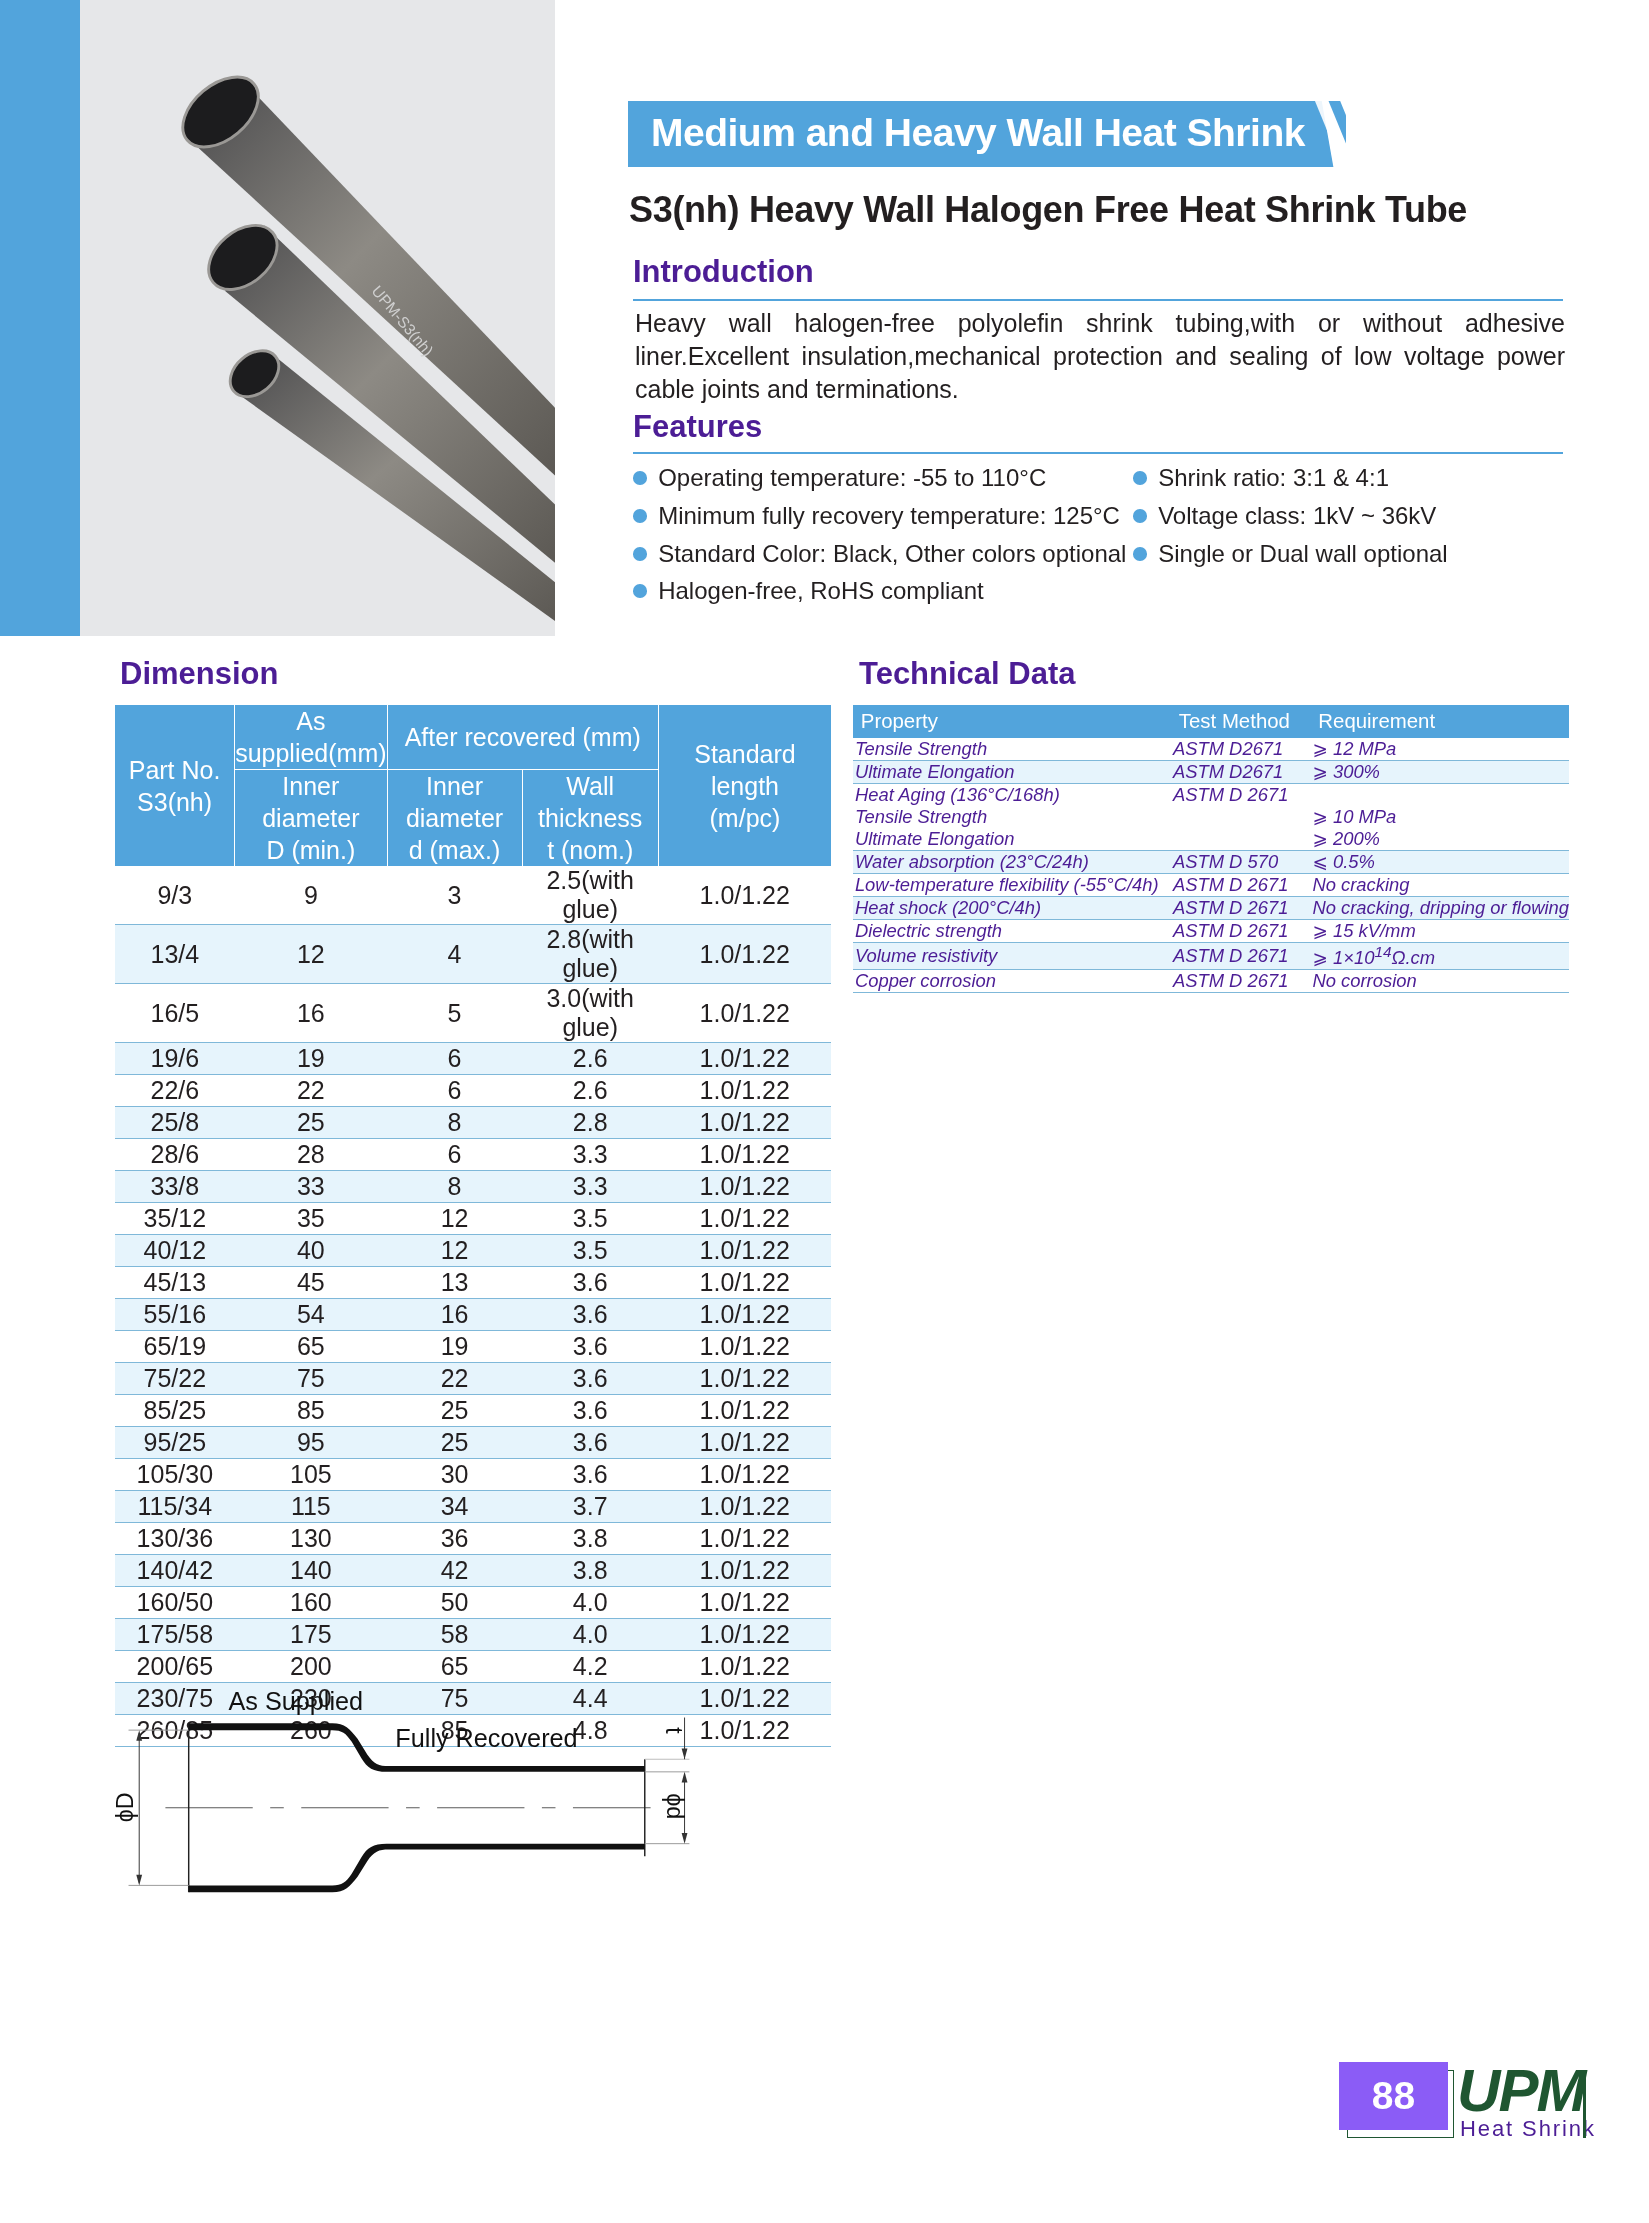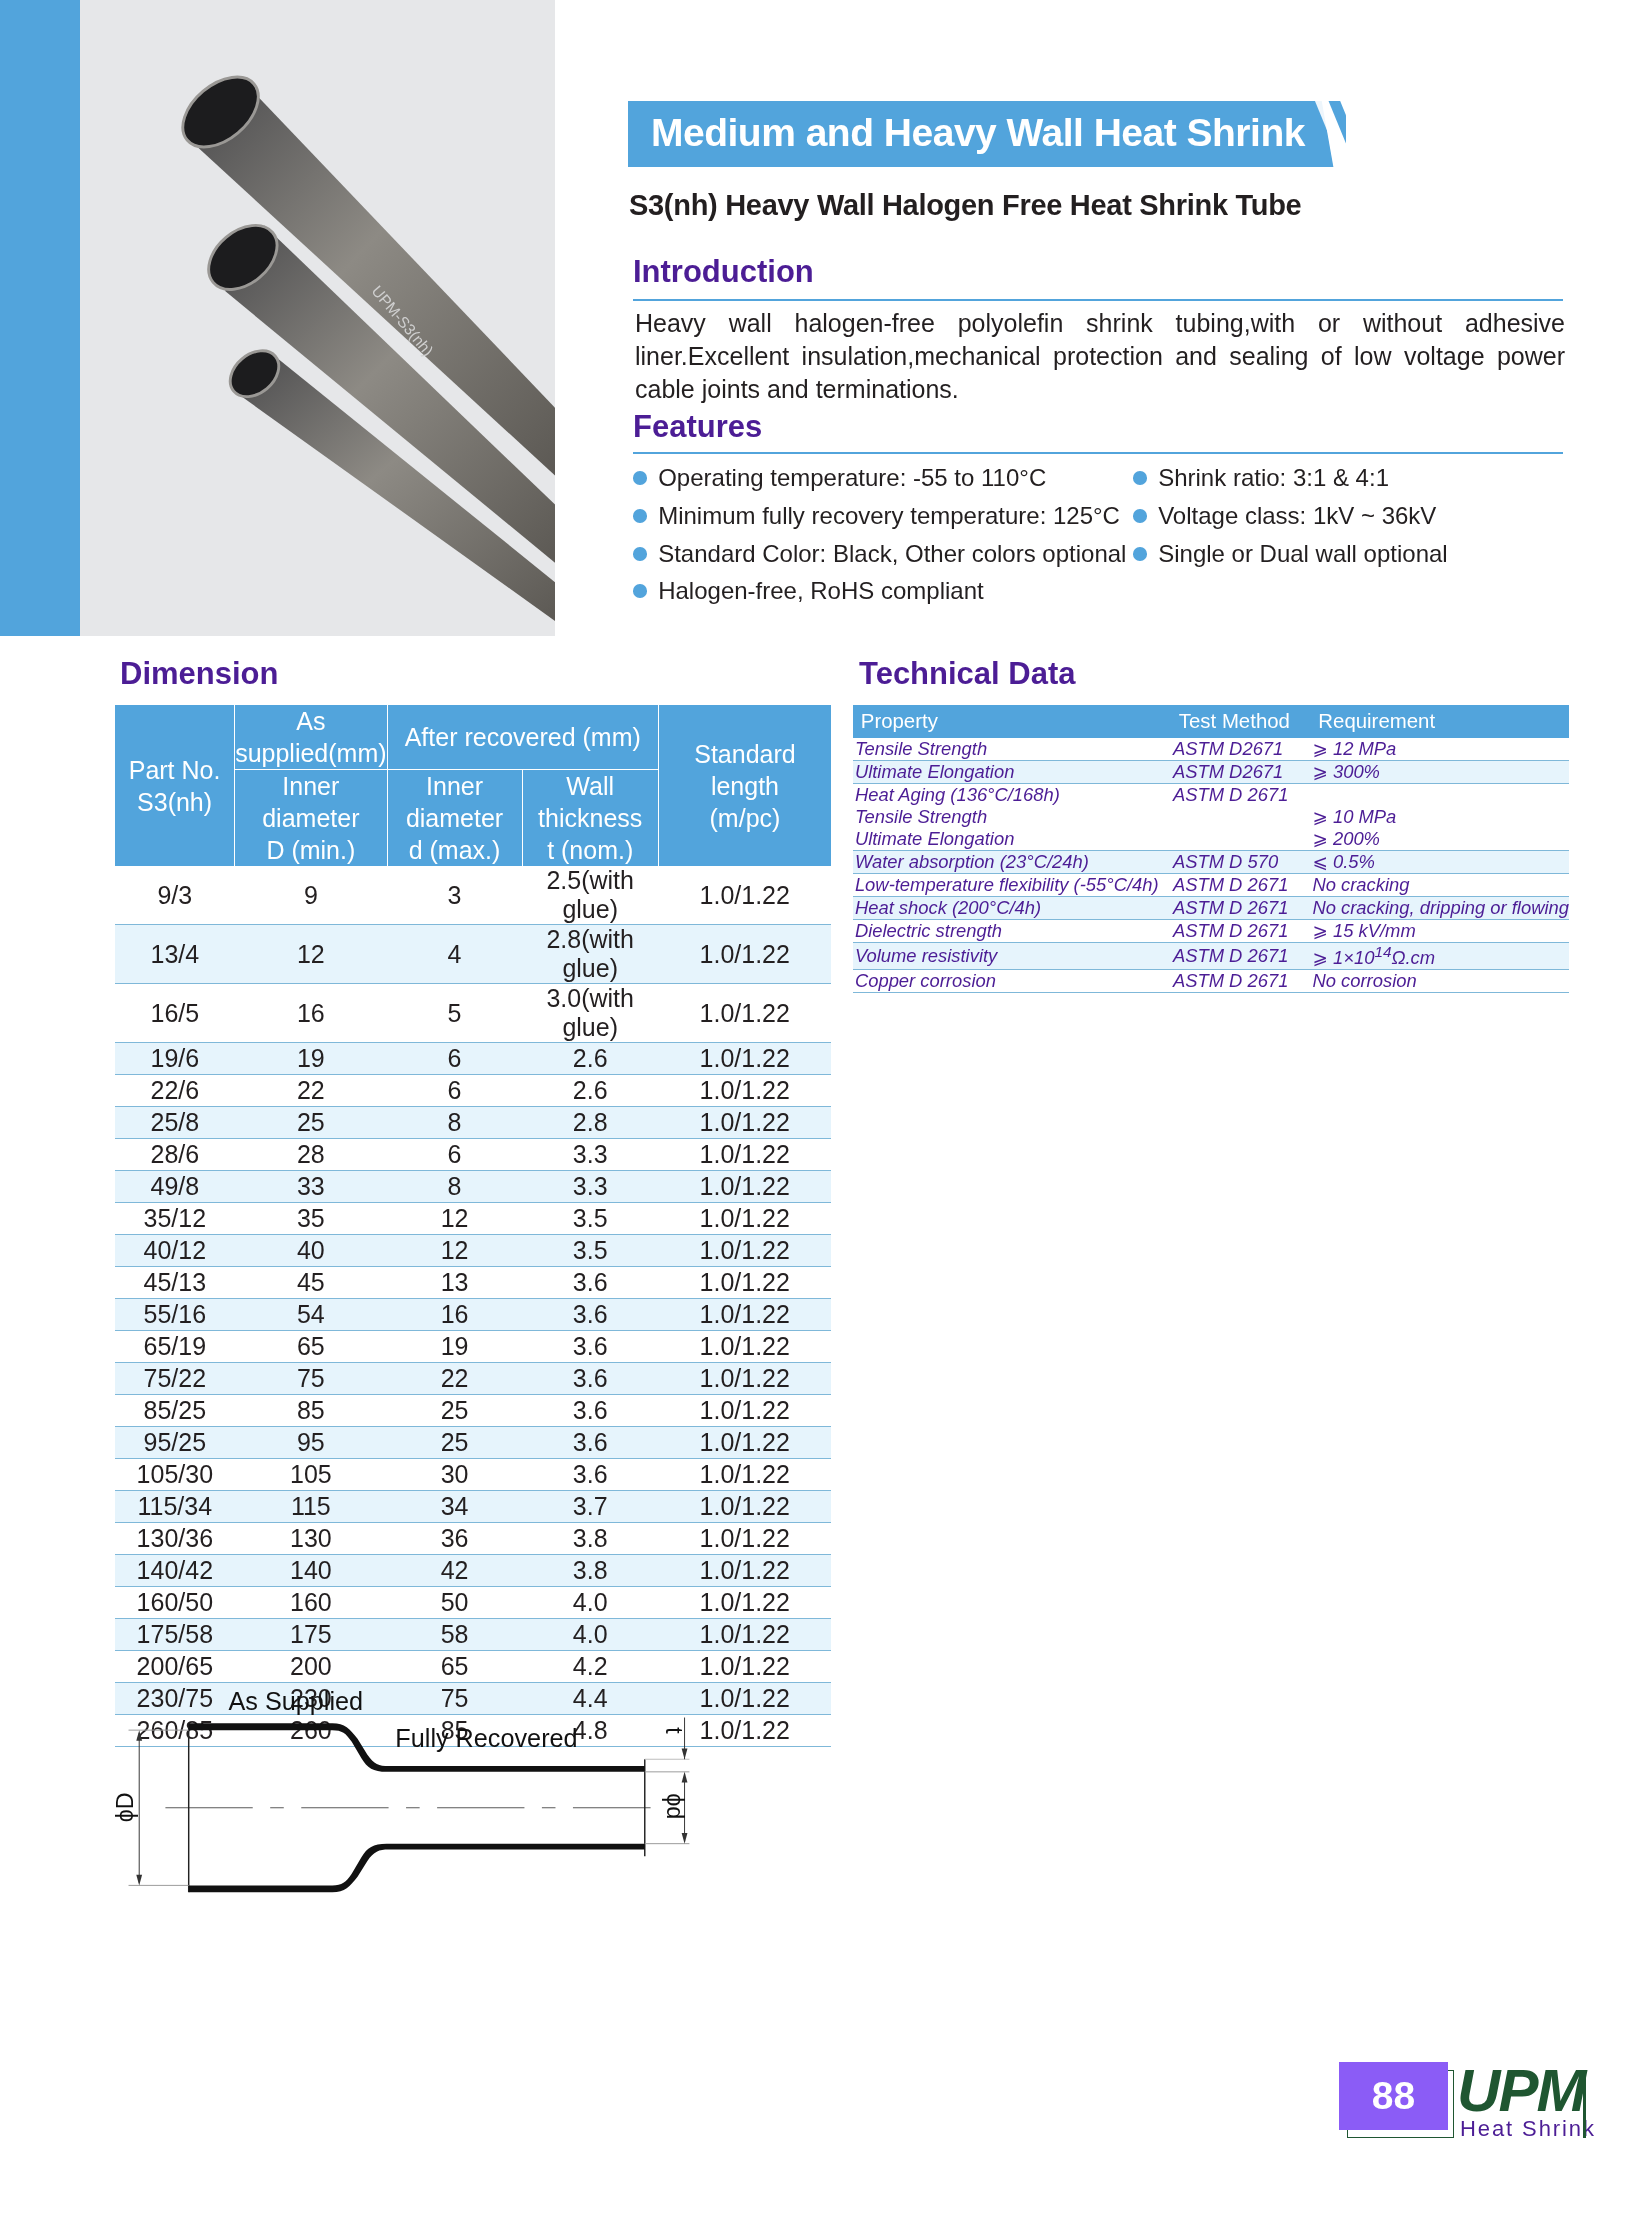--- a/index.html
+++ b/index.html
@@ -3,21 +3,21 @@
 <meta charset="utf-8">
 <style>
   html, body { margin:0; padding:0; background:#fff; }
   body { width:1650px; height:2223px; position:relative; overflow:hidden;
          font-family:"Liberation Sans", "DejaVu Sans", sans-serif; color:#231f20; }
   .blue-bar { position:absolute; left:0; top:0; width:80px; height:636px; background:#52a4dc; }
   .photo { position:absolute; left:80px; top:0; width:475px; height:636px; background:#e6e7e9; overflow:hidden; }
   .banner { position:absolute; left:628px; top:101px; width:718px; height:66px; }
   .banner-bg { position:absolute; left:0; top:0; width:100%; height:100%; }
   .banner-text { position:absolute; left:23px; top:9.7px; color:#fff; font-size:39px; font-weight:bold; white-space:nowrap; letter-spacing:-0.5px; }
-  .product-title { position:absolute; left:629px; top:189px; font-size:29px; font-weight:bold; color:#231f20; white-space:nowrap; letter-spacing:-0.3px; }
+  .product-title { position:absolute; left:629px; top:189px; font-size:36px; font-weight:bold; color:#231f20; white-space:nowrap; letter-spacing:-0.3px; }
   .section-h { position:absolute; font-size:31px; font-weight:bold; color:#4c1d95; white-space:nowrap; }
   .rule { position:absolute; height:1.9px; background:#52a4dc; }
   .intro { position:absolute; left:635px; top:307px; width:930px; font-size:25px; line-height:33px; text-align:justify; color:#231f20; }
   .feat { position:absolute; font-size:24px; color:#231f20; white-space:nowrap; }
   .feat .dot { display:inline-block; width:13.6px; height:13.6px; border-radius:50%; background:#52a4dc; margin-right:11.6px; vertical-align:middle; position:relative; top:-1.9px; }
   table { border-collapse:collapse; position:absolute; }
   .dim { left:115px; top:705px; width:716px; font-size:25px; }
   .dim th { background:#52a4dc; color:#fff; font-weight:normal; text-align:center; padding:0; line-height:32px; }
   .dim th.b { border-left:1.9px solid #fff; }
   .dim th.bb { border-bottom:1.9px solid #fff; }
@@ -164,21 +164,21 @@
         <td>1.0/1.22</td>
       </tr>
       <tr>
         <td>28/6</td>
         <td>28</td>
         <td>6</td>
         <td>3.3</td>
         <td>1.0/1.22</td>
       </tr>
       <tr class="alt">
-        <td>49/8</td>
+        <td>33/8</td>
         <td>33</td>
         <td>8</td>
         <td>3.3</td>
         <td>1.0/1.22</td>
       </tr>
       <tr>
         <td>35/12</td>
         <td>35</td>
         <td>12</td>
         <td>3.5</td>

